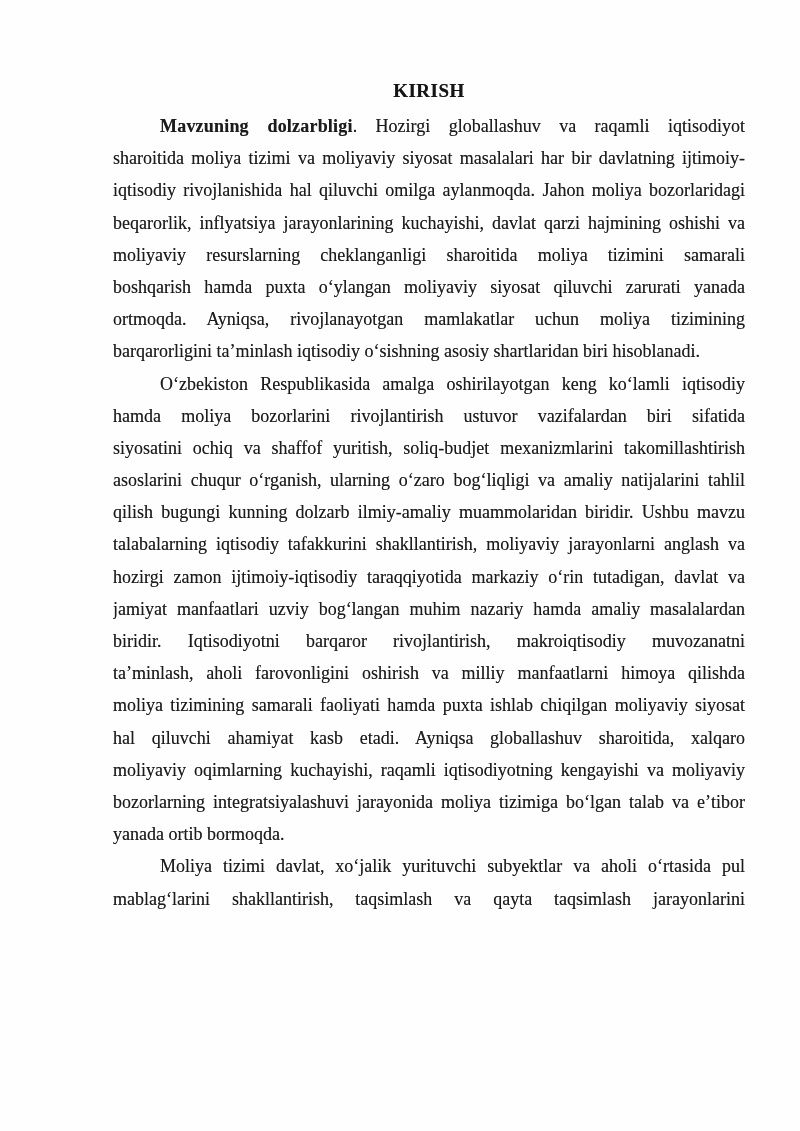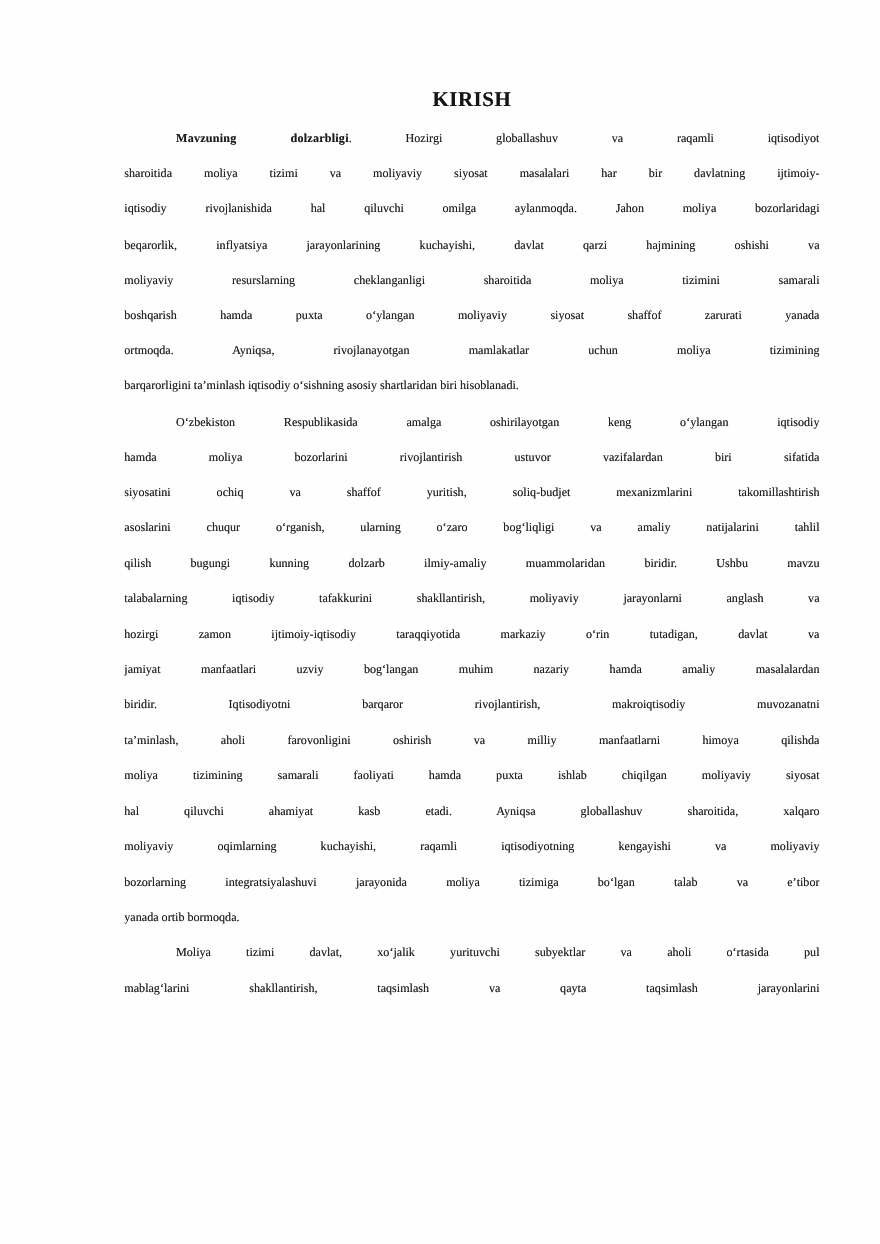--- a/index.html
+++ b/index.html
@@ -25,21 +25,21 @@
     text-align: center;
     line-height: 34px;
     letter-spacing: 0.5px;
     color: #151515;
     text-shadow: 0 0 0.3px rgba(0,0,0,0.55);
   }
   .paragraph {
     margin: 0;
   }
   .line {
-    font-size: 11px;
+    font-size: 18px;
     line-height: 32.2px;
     height: 32.2px;
     text-align: justify;
     text-align-last: justify;
     text-justify: inter-word;
     white-space: normal;
     overflow: hidden;
     text-shadow: 0 0 0.3px rgba(0,0,0,0.5);
   }
   .line.indent {
@@ -59,26 +59,26 @@
 
 <div class="page">
   <h1 class="doc-title">KIRISH</h1>
   <div>
       <div class="paragraph">
         <div class="line indent"><b>Mavzuning dolzarbligi</b>. Hozirgi globallashuv va raqamli iqtisodiyot</div>
         <div class="line">sharoitida moliya tizimi va moliyaviy siyosat masalalari har bir davlatning ijtimoiy-</div>
         <div class="line">iqtisodiy rivojlanishida hal qiluvchi omilga aylanmoqda. Jahon moliya bozorlaridagi</div>
         <div class="line">beqarorlik, inflyatsiya jarayonlarining kuchayishi, davlat qarzi hajmining oshishi va</div>
         <div class="line">moliyaviy resurslarning cheklanganligi sharoitida moliya tizimini samarali</div>
-        <div class="line">boshqarish hamda puxta oʻylangan moliyaviy siyosat shaffof zarurati yanada</div>
+        <div class="line">boshqarish hamda puxta oʻylangan moliyaviy siyosat qiluvchi zarurati yanada</div>
         <div class="line">ortmoqda. Ayniqsa, rivojlanayotgan mamlakatlar uchun moliya tizimining</div>
         <div class="line para-end">barqarorligini taʼminlash iqtisodiy oʻsishning asosiy shartlaridan biri hisoblanadi.</div>
       </div>
       <div class="paragraph">
-        <div class="line indent">Oʻzbekiston Respublikasida amalga oshirilayotgan keng oʻylangan iqtisodiy</div>
+        <div class="line indent">Oʻzbekiston Respublikasida amalga oshirilayotgan keng koʻlamli iqtisodiy</div>
         <div class="line">hamda moliya bozorlarini rivojlantirish ustuvor vazifalardan biri sifatida</div>
         <div class="line">siyosatini ochiq va shaffof yuritish, soliq-budjet mexanizmlarini takomillashtirish</div>
         <div class="line">asoslarini chuqur oʻrganish, ularning oʻzaro bogʻliqligi va amaliy natijalarini tahlil</div>
         <div class="line">qilish bugungi kunning dolzarb ilmiy-amaliy muammolaridan biridir. Ushbu mavzu</div>
         <div class="line">talabalarning iqtisodiy tafakkurini shakllantirish, moliyaviy jarayonlarni anglash va</div>
       </div>
       <div class="paragraph">
         <div class="line">hozirgi zamon ijtimoiy-iqtisodiy taraqqiyotida markaziy oʻrin tutadigan, davlat va</div>
         <div class="line">jamiyat manfaatlari uzviy bogʻlangan muhim nazariy hamda amaliy masalalardan</div>
         <div class="line">biridir. Iqtisodiyotni barqaror rivojlantirish, makroiqtisodiy muvozanatni</div>

